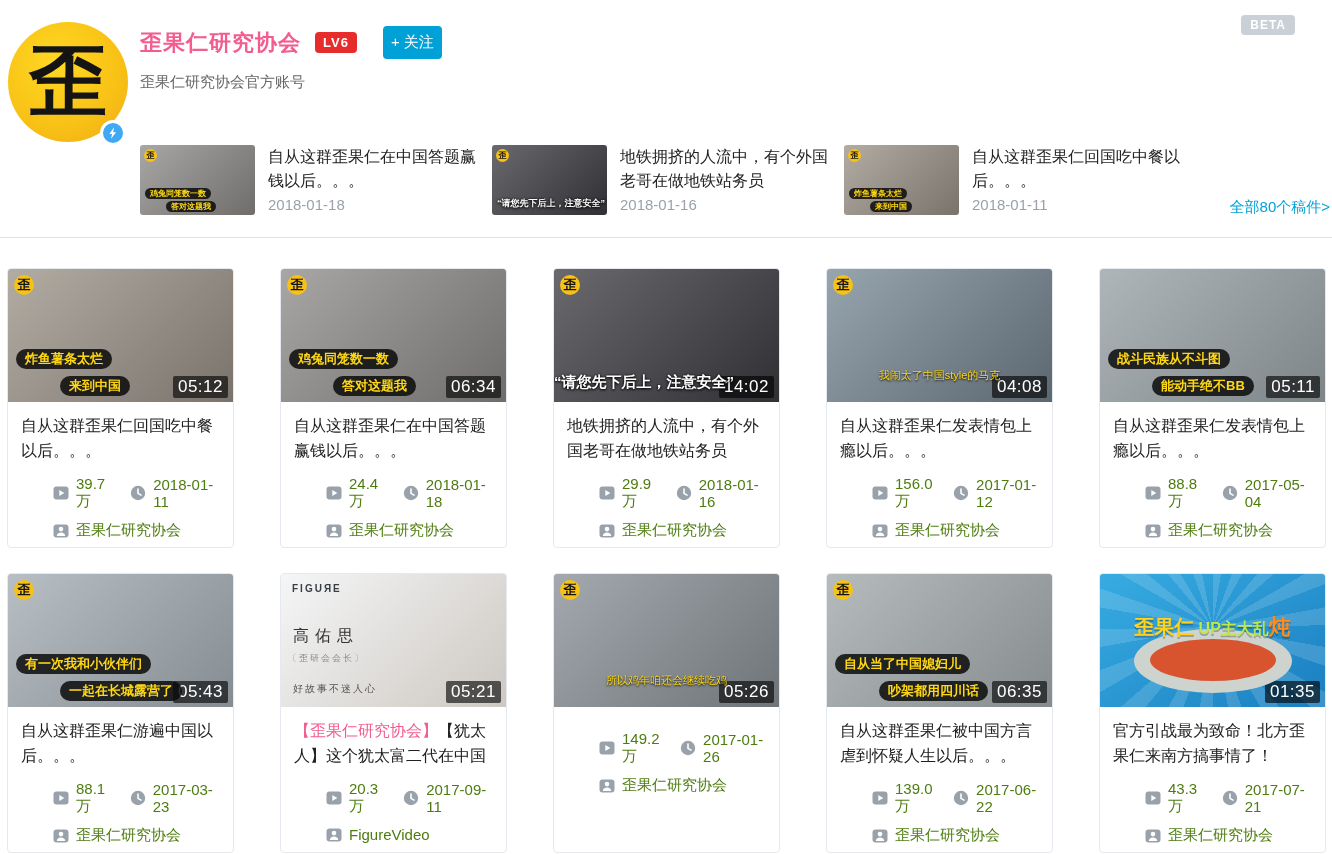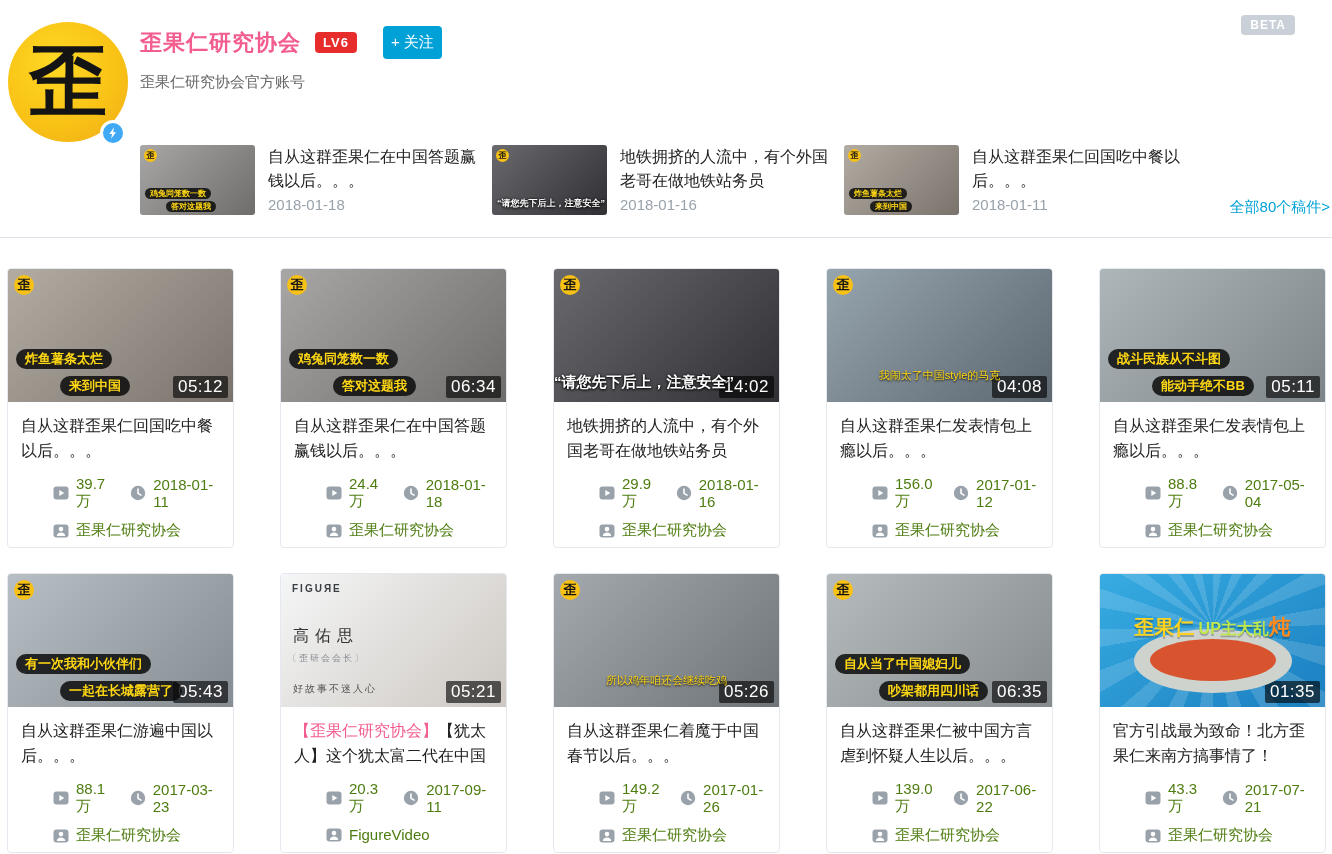--- a/index.html
+++ b/index.html
@@ -422,21 +422,20 @@
     </div>
   </div>
 
   <div class="card">
     <div class="thumb" style="background: linear-gradient(135deg, rgb(163, 169, 174), rgb(111, 116, 120));">
       <span class="duration">05:26</span>
     <span class="thumb-badge">歪</span>
           <span class="cap cap-yellow-sm cap-pos0">所以鸡年咱还会继续吃鸡</span>
         </div>
     <div class="card-body">
-      <div class="card-title"><span class="title-hl"></span><span class="title-main">自从这群歪果仁着魔于中国春节以后。。。</span></div>
       <div class="meta-row">
         <span class="meta-views">
           <svg viewBox="0 0 16 16" fill="#99a2aa">
                 <rect x="0.5" y="1.5" width="15" height="13" rx="3"></rect>
                 <path d="M6.3 5l5 3-5 3z" fill="#fff"></path>
               </svg>
           <span class="views-val">149.2万</span>
         </span>
         <span class="meta-date">
           <svg viewBox="0 0 16 16" fill="#99a2aa">

